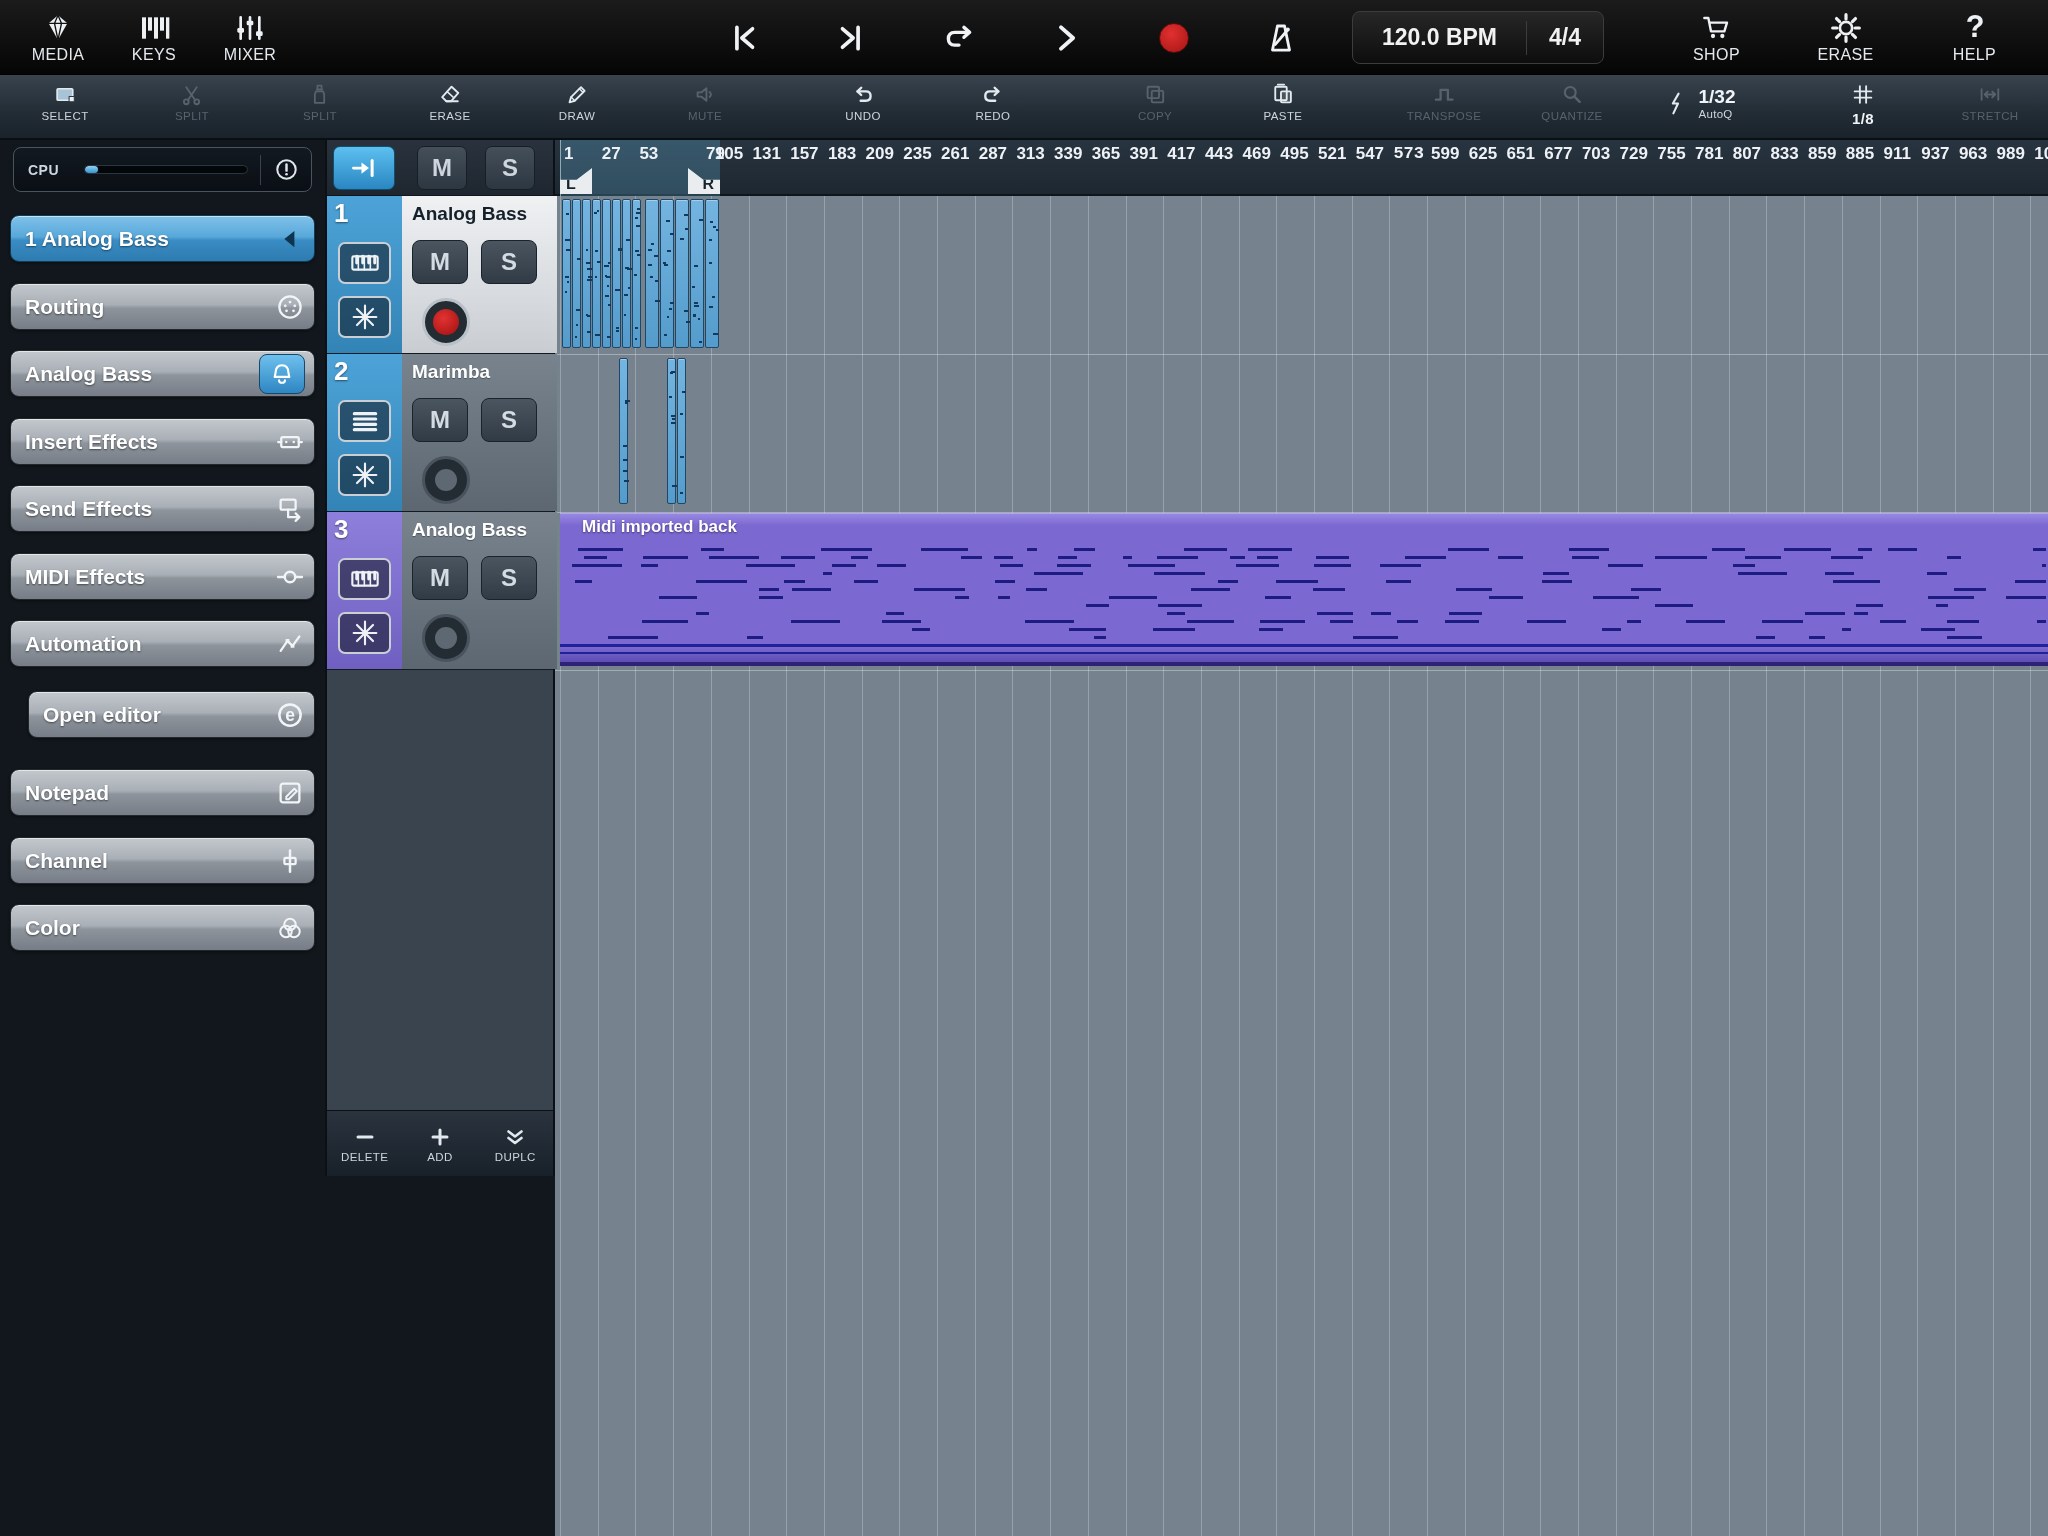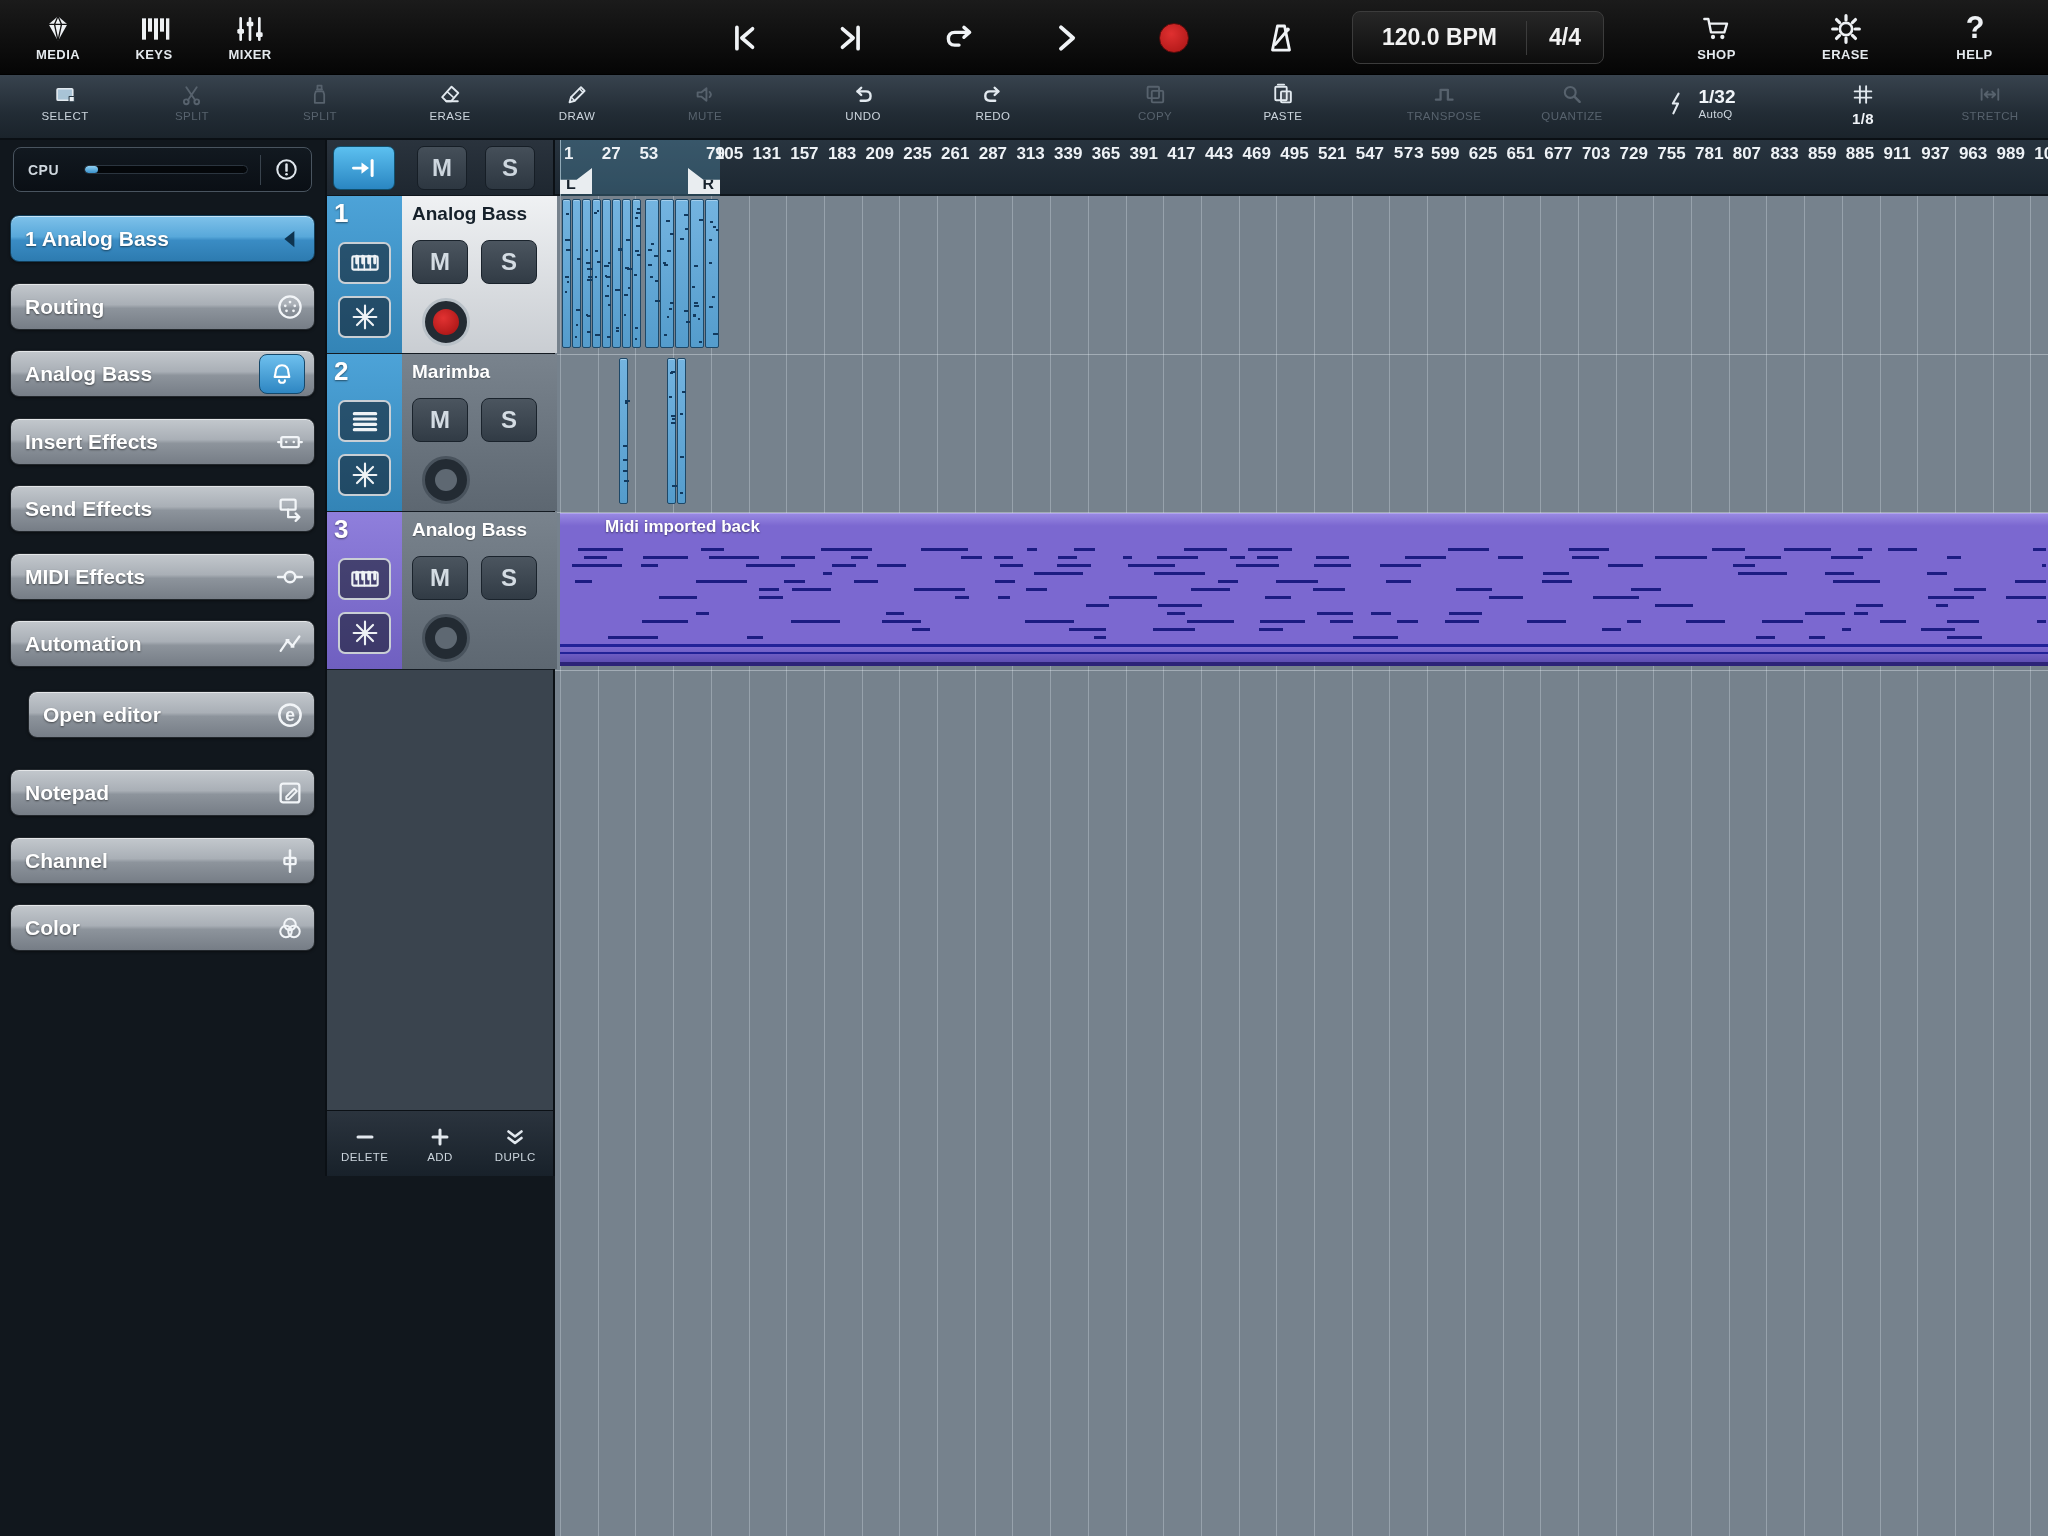--- a/index.html
+++ b/index.html
@@ -10,21 +10,21 @@
   .ic svg{stroke:currentColor;fill:none;stroke-linecap:round;stroke-linejoin:round;width:26px;height:26px;}
 
   
   .topbar{position:absolute;left:0;top:0;width:2048px;height:75px;background:linear-gradient(#1b1b1b,#050505);color:#eef1f4;border-bottom:1px solid #000;z-index:10;}
   .nav-group{position:absolute;top:0;height:75px;display:flex;}
   #nav-left{left:10px;width:292px;}
   #nav-right{left:1652px;width:388px;}
   .tb-item{width:96px;height:75px;display:flex;flex-direction:column;align-items:center;justify-content:center;gap:2px;cursor:pointer;}
   #nav-right .tb-item{width:129px;}
   .tb-item .ic svg{width:32px;height:32px;}
-  .tb-label{font-size:13px;letter-spacing:.4px;color:#e4e9ed;font-weight:bold;}
+  .tb-label{font-size:16px;letter-spacing:.4px;color:#e4e9ed;}
   .time-box{position:absolute;left:400px;top:11px;width:255px;height:53px;border-radius:8px;background:linear-gradient(#272727,#0d0d0d);border:1px solid #3c3c3c;display:flex;align-items:center;justify-content:flex-end;padding-right:18px;font-size:30px;font-weight:bold;letter-spacing:1px;color:#f2f2f2;}
   .transport{position:absolute;left:690px;top:0;width:645px;height:75px;display:flex;}
   .tr-btn{flex:1;display:flex;align-items:center;justify-content:center;cursor:pointer;color:#f0f3f6;}
   .tr-btn .ic svg{width:34px;height:34px;}
   .rec-dot{width:30px;height:30px;border-radius:50%;background:radial-gradient(circle at 40% 35%,#e03030,#a81414);border:1px solid #5c0c0c;display:block;}
   .bpm-box{position:absolute;left:1352px;top:11px;width:252px;height:53px;border-radius:8px;background:linear-gradient(#272727,#0d0d0d);border:1px solid #3c3c3c;display:flex;align-items:center;font-weight:bold;color:#f2f2f2;}
   .bpm-box .bpm{flex:1;text-align:center;font-size:23px;}
   .bpm-box .divv{width:1px;height:34px;background:#3c3c3c;}
   .bpm-box .sig{width:76px;text-align:center;font-size:23px;}
 
@@ -101,21 +101,21 @@
   .flag.l{clip-path:polygon(0 45%,52% 45%,100% 0,100% 100%,0 100%);}
   .flag.l span{left:6px;}
   .flag.r{clip-path:polygon(0 0,48% 45%,100% 45%,100% 100%,0 100%);}
   .flag.r span{right:6px;}
   .lanes{position:absolute;left:0;top:56px;width:100%;height:1340px;}
   .vline{position:absolute;top:0;bottom:0;width:1px;background:rgba(230,238,244,.30);}
   .hline{position:absolute;left:0;right:0;height:1px;background:rgba(235,242,247,.38);}
   .clip{position:absolute;border-radius:2px;background:linear-gradient(#74b4e0,#549ccc);border:1px solid #1d4868;box-shadow:inset 0 1px 0 rgba(255,255,255,.35);z-index:2;cursor:pointer;}
   .ctick{position:absolute;height:2px;background:#133a5e;display:block;}
   .region{position:absolute;background:linear-gradient(#9888e2,#7b68d0 8%,#7b68d0 90%,#5e4eb2);border-top:1px solid #b0a4ee;border-bottom:4px solid #2c2378;z-index:2;cursor:pointer;overflow:hidden;}
-  .region-label{padding:3px 9px;font-size:17px;font-weight:bold;color:#fff;text-shadow:0 1px 2px rgba(0,0,0,.45);margin-left:36px;}
+  .region-label{padding:3px 22px;font-size:17px;font-weight:bold;color:#fff;text-shadow:0 1px 2px rgba(0,0,0,.45);}
   .ndash{position:absolute;height:3px;background:#1c1c82;display:block;}
   .nsolid{position:absolute;left:0;right:0;background:#222298;}
 </style>
 </head>
 <body>
 
 <div class="topbar">
   <div class="nav-group" id="nav-left">
       <div class="tb-item">
         <span class="ic">

